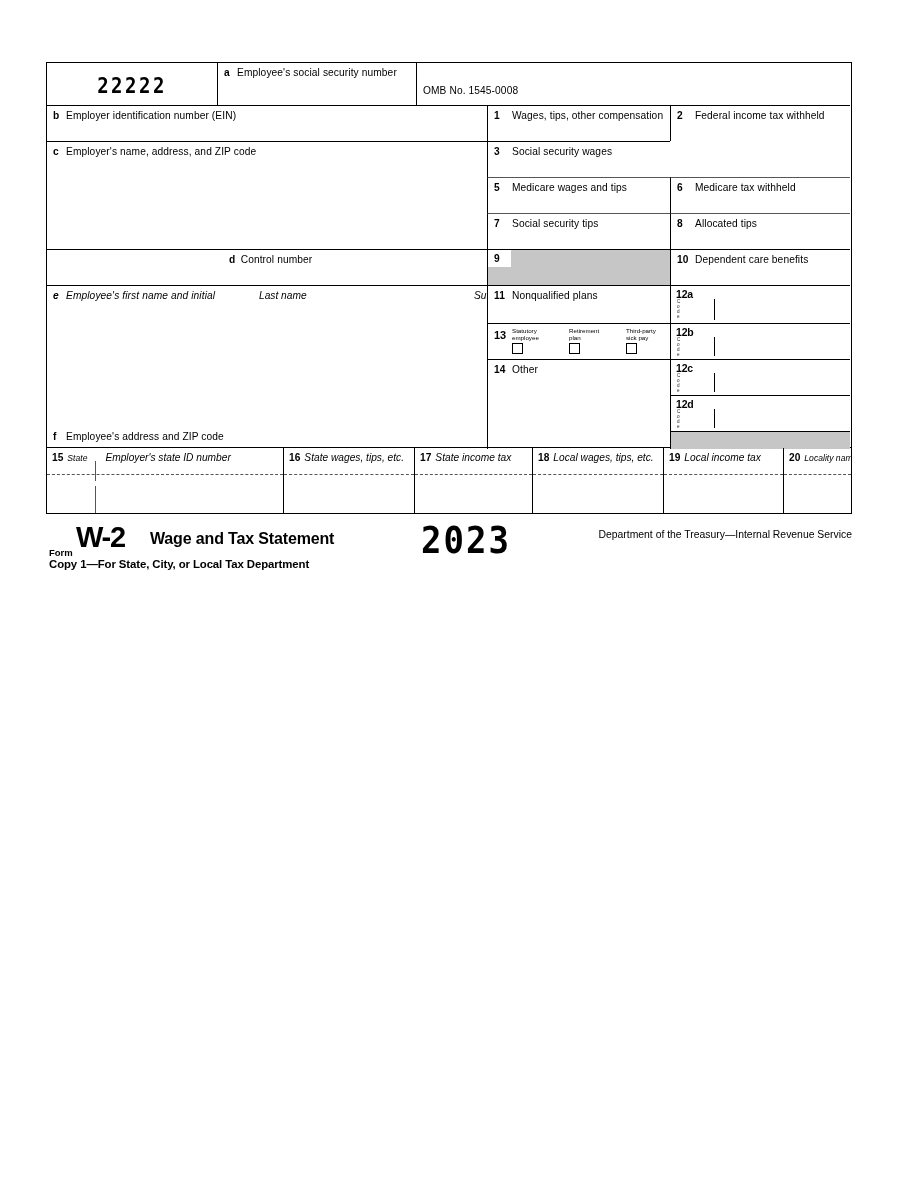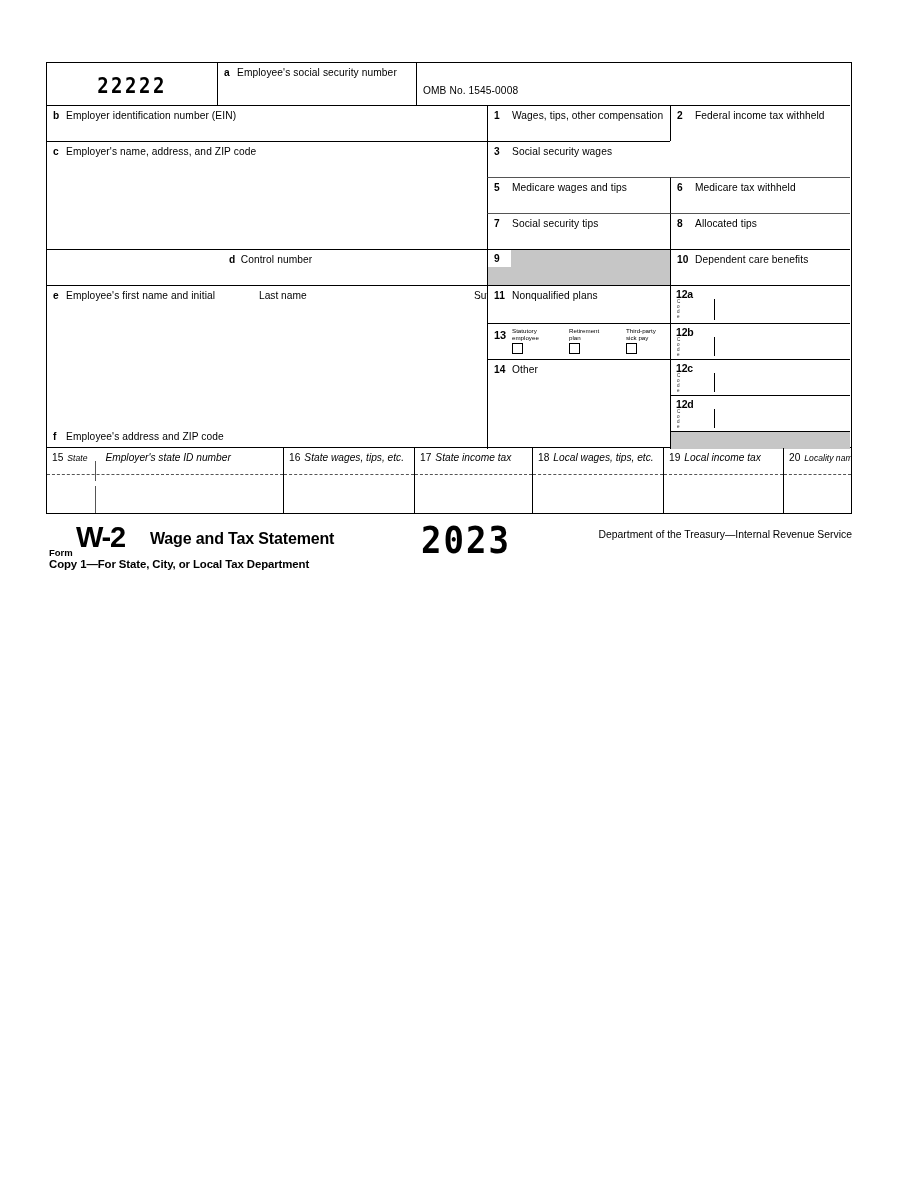--- a/index.html
+++ b/index.html
@@ -175,21 +175,21 @@
     box-sizing: border-box;
     overflow: hidden;
   }
   .sl-lbl {
     font-size: 10.2px;
     line-height: 12px;
     white-space: nowrap;
     padding-top: 4px;
     padding-left: 5px;
   }
-  .sl-lbl .k { font-weight: normal; }
+  .sl-lbl .k { font-weight: bold; }
   .sl-lbl .t { font-weight: normal; padding-left: 4px; font-style: italic; }
   .sl-small { font-size: 8.6px; }
   .dashline {
     position: absolute;
     left: 0;
     right: 0;
     top: 26px;
     border-top: 1px dashed #555;
   }
   .minitick {
@@ -310,21 +310,21 @@
     <div class="lbl alpha pad"><span class="k">d</span><span class="t">Control number</span></div>
   </div>
   <div id="box9" class="cell bt bl-thick shaded" style="left:440px;top:186px;width:183px;height:36px;">
     <div class="notch"></div>
     <div class="ninelabel">9</div>
   </div>
   <div class="cell bt bl" style="left:623px;top:186px;width:180px;height:36px;">
     <div class="lbl num pad"><span class="k">10</span><span class="t">Dependent care benefits</span></div>
   </div>
 
-  <div class="cell bt" style="left:0;top:222px;width:440px;height:140px;">
+  <div class="cell bt" style="left:0;top:222px;width:440px;height:140px;font-style:italic;">
     <div class="lbl alpha pad"><span class="k">e</span><span class="t">Employee's first name and initial</span></div>
     <div class="inlineword" style="left:212px;">Last name</div>
     <div class="inlineword" style="left:427px;">Suff.</div>
   </div>
 
   <div class="cell bt" style="left:0;top:362px;width:440px;height:24px;border-top:none;">
     <div class="lbl alpha pad" style="padding-top:6px;"><span class="k">f</span><span class="t">Employee's address and ZIP code</span></div>
   </div>
 
   <div class="cell bt bl-thick" style="left:440px;top:222px;width:183px;height:38px;">

